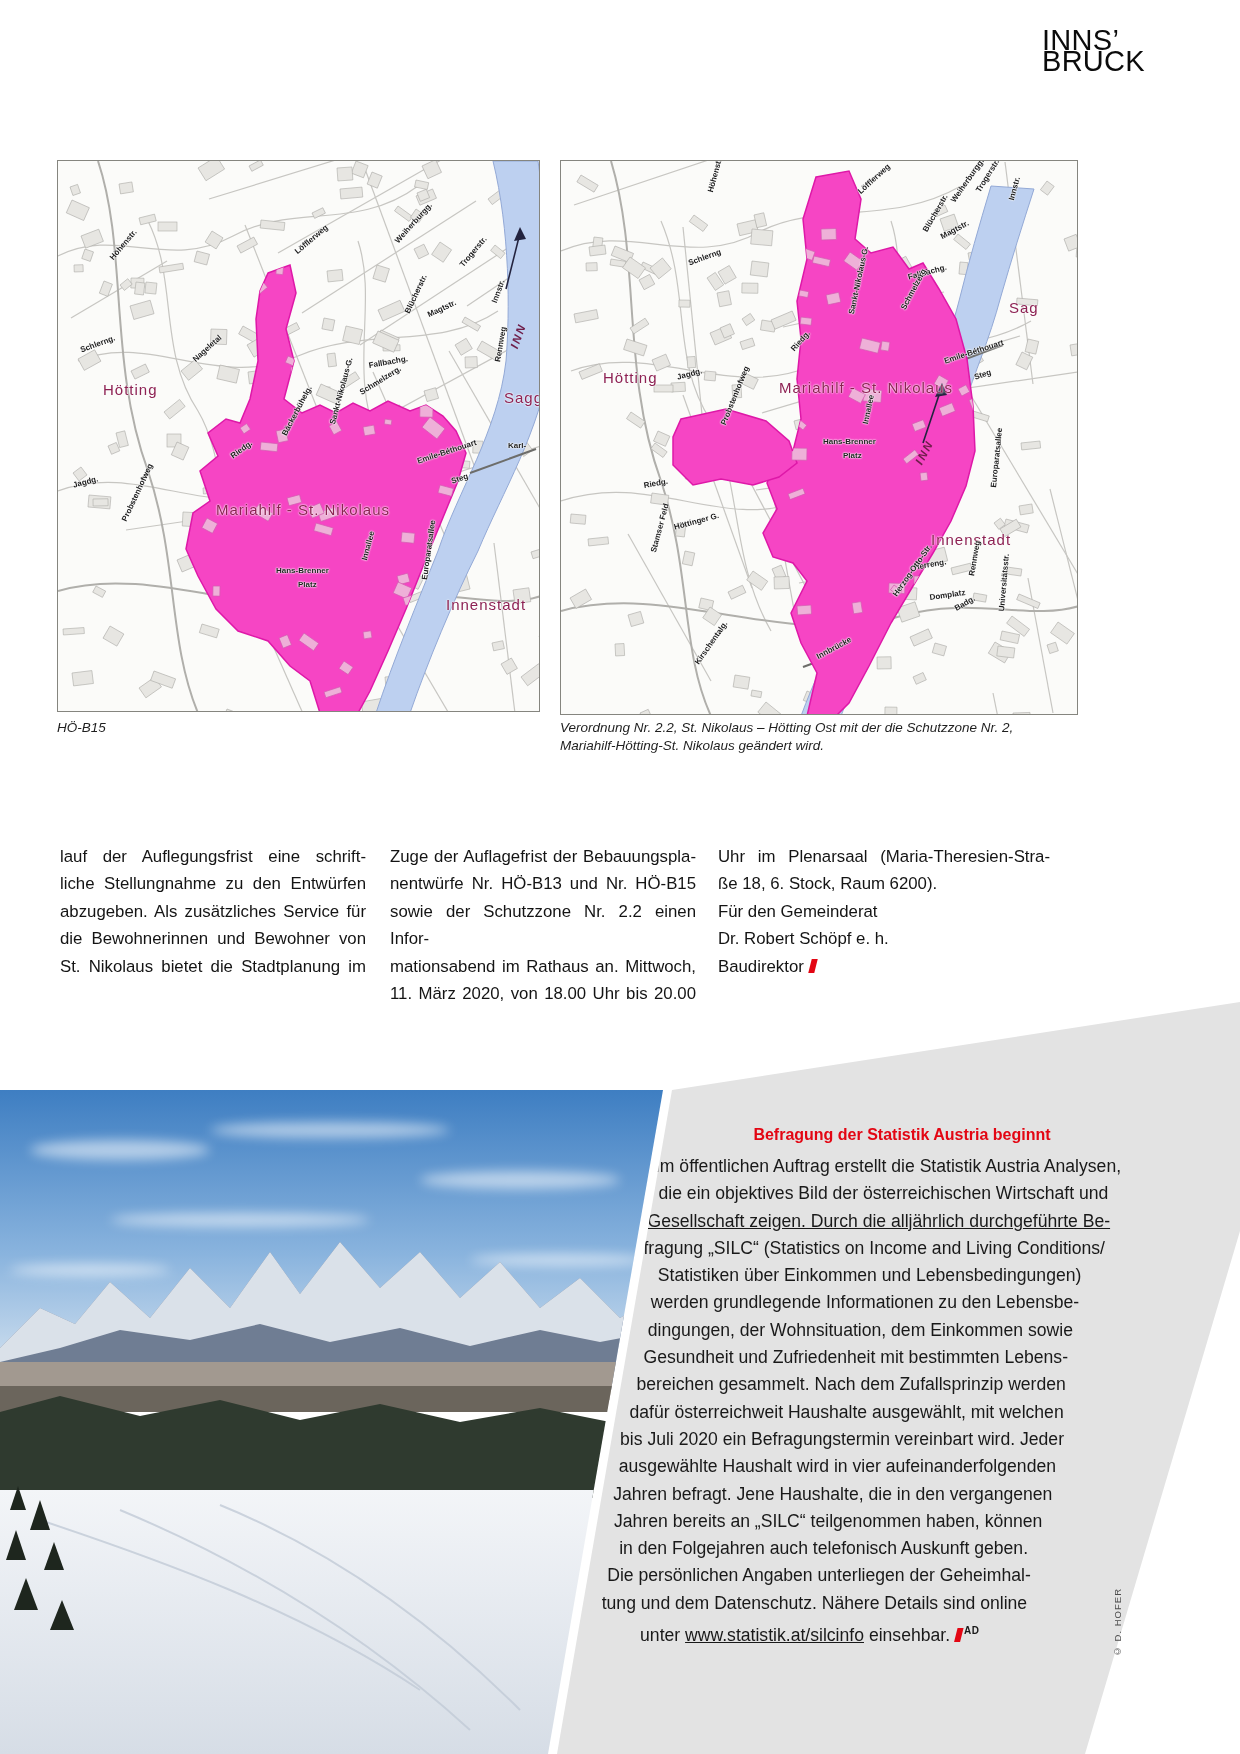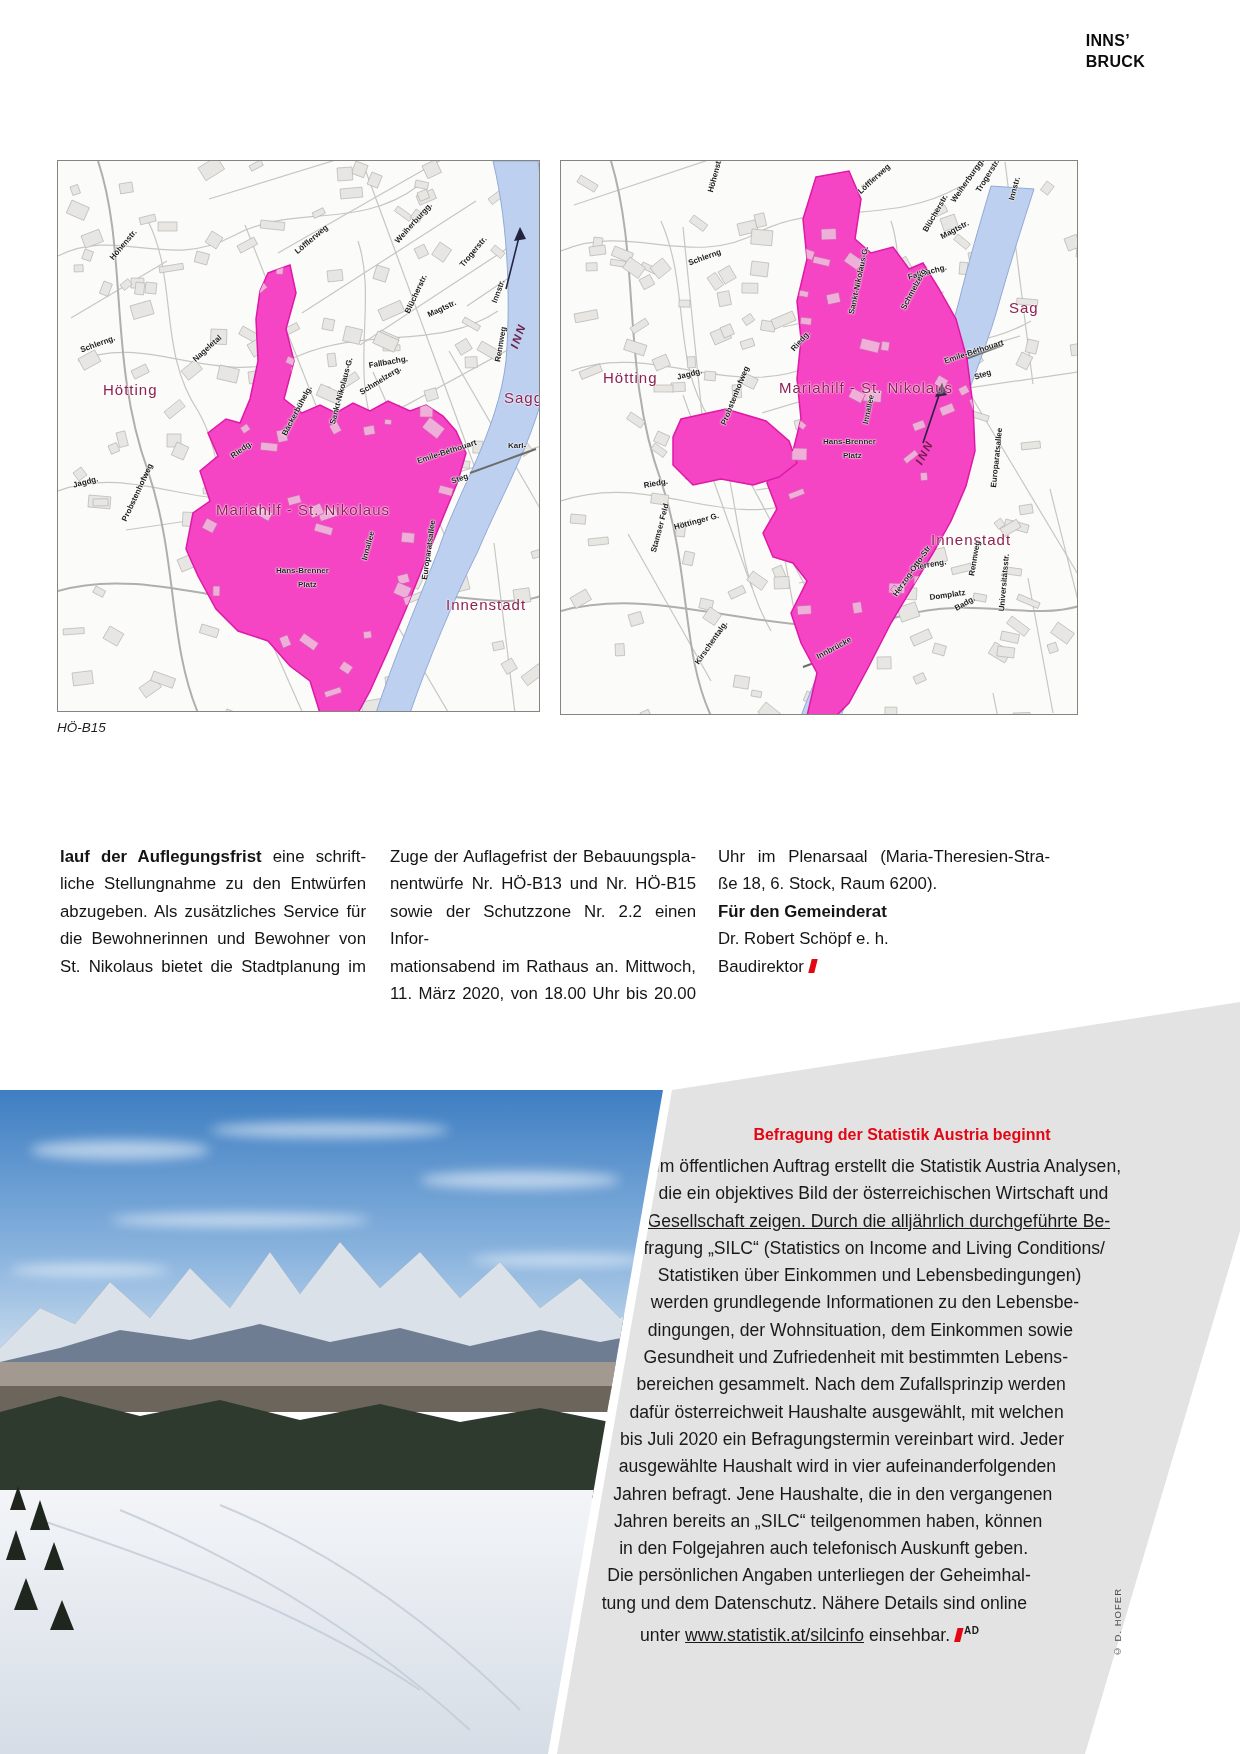--- a/index.html
+++ b/index.html
@@ -1,20 +1,20 @@
 <!DOCTYPE html>
 <html style="--red: #e30613; --pink: #f645c4; --river: #bdd0f0; --district: #8d2153; --panelgray: #e3e3e3;"><head>
 <meta charset="utf-8">
 <style>
   * { margin:0; padding:0; box-sizing:border-box; }
   body { background:#fff; font-family:"Liberation Sans", sans-serif; }
   .page { position:relative; width:1240px; height:1754px; background:#fff; overflow:hidden; }
 
   
-  .logo { position:absolute; right:95px; top:30px; font-weight:700; font-size:16px;
+  .logo { position:absolute; right:95px; top:30px; font-weight:400; font-size:29px;
           line-height:21px; color:#0b0b0b; letter-spacing:.3px; }
 
   
   .map { position:absolute; overflow:hidden; background:#fbfbf9; border:1px solid #85857f; }
   .map-left  { left:57px;  top:160px; width:483px; height:552px; }
   .map-right { left:560px; top:160px; width:518px; height:555px; }
   .map svg { position:absolute; left:0; top:0; }
   .roads { stroke:#c7c6c2; stroke-width:1.2; fill:none; }
   .roads2 { stroke:#b0afab; stroke-width:2; fill:none; }
   .bld rect { fill:#e7e6e2; stroke:#aeada9; stroke-width:.6; }
@@ -32,21 +32,21 @@
               text-shadow:0 0 2px #fff,0 0 2px #fff; }
   .river { font-size:11.5px; font-weight:700; font-style:italic; color:#6e1d49; letter-spacing:2px; }
 
   .cap { position:absolute; font-style:italic; font-size:13.5px; color:#1f1f1f; line-height:18px; }
 
   
   .col { position:absolute; top:843px; width:306px; font-size:16.8px; line-height:27.4px; color:#141414; }
   .col .jline { text-align:justify; text-align-last:justify; }
   .col .pline { text-align:left; }
   .c1 { left:60px; } .c2 { left:390px; } .c3 { left:718px; width:332px; }
-  .b { font-weight:700; }
+  .b { font-weight:400; }
 
   .red-mark { display:inline-block; width:6px; height:14px; background:var(--red);
               transform:skewX(-14deg); margin:0 2px -1px 6px; }
 
   
   .photo { position:absolute; left:0; top:1090px; width:663px; height:664px;
            clip-path:polygon(0 0, 663px 0, 548px 664px, 0 664px); }
 
   
   .panel { position:absolute; left:557px; top:1000px; width:683px; height:754px;
@@ -703,20 +703,24 @@
         <span class="maplabel street" style="left: 368px; top: 432px; transform: rotate(-8deg);">Domplatz</span>
         <span class="maplabel street" style="left: 392px; top: 444px; transform: rotate(-30deg);">Badg.</span>
         <span class="maplabel street" style="left: 406px; top: 414px; transform: rotate(-80deg);">Rennweg</span>
         <span class="maplabel street" style="left: 436px; top: 450px; transform: rotate(-85deg);">Universitätsstr.</span>
         <span class="maplabel street" style="left: 254px; top: 492px; transform: rotate(-28deg);">Innbrücke</span>
         <span class="maplabel street" style="left: 132px; top: 500px; transform: rotate(-55deg);">Kirschentalg.</span>
       </div>
   </div>
 
   <div class="cap" style="left:57px; top:719px;">HÖ-B15</div>
+  <div class="cap" style="left:560px; top:719px; width:520px;">
+    <div>Verordnung Nr. 2.2, St. Nikolaus – Hötting Ost mit der die Schutzzone Nr. 2,</div>
+    <div>Mariahilf-Hötting-St. Nikolaus geändert wird.</div>
+  </div>
 
   <div class="col c1">
     <div class="jline"><b class="b">lauf der Auflegungsfrist</b> <span>eine schrift-</span></div>
     <div id="c1lines">
         <div class="jline">liche Stellungnahme zu den Entwürfen</div>
         <div class="jline">abzugeben. Als zusätzliches Service für</div>
         <div class="jline">die Bewohnerinnen und Bewohner von</div>
         <div class="jline">St. Nikolaus bietet die Stadtplanung im</div>
       </div>
   </div>

